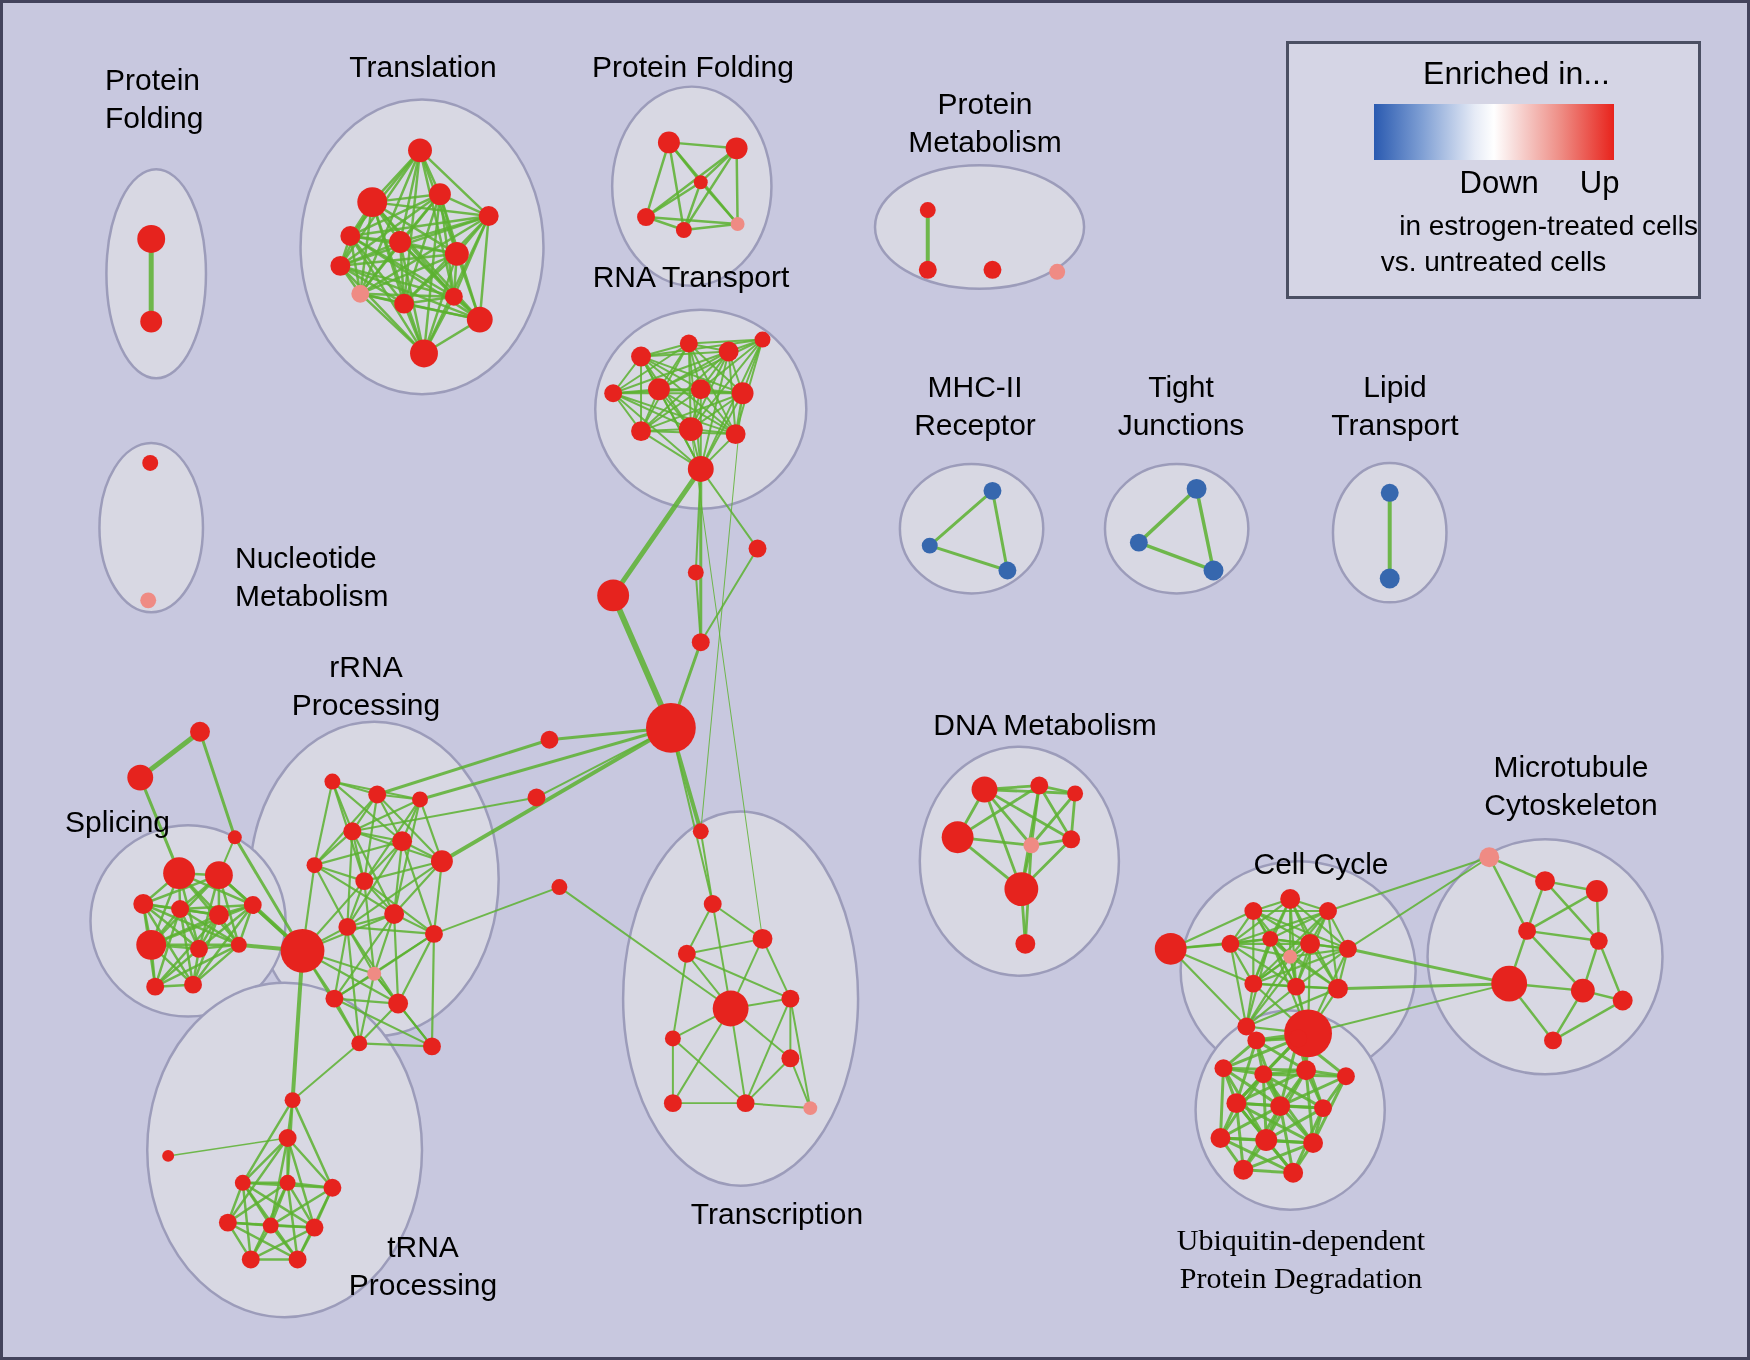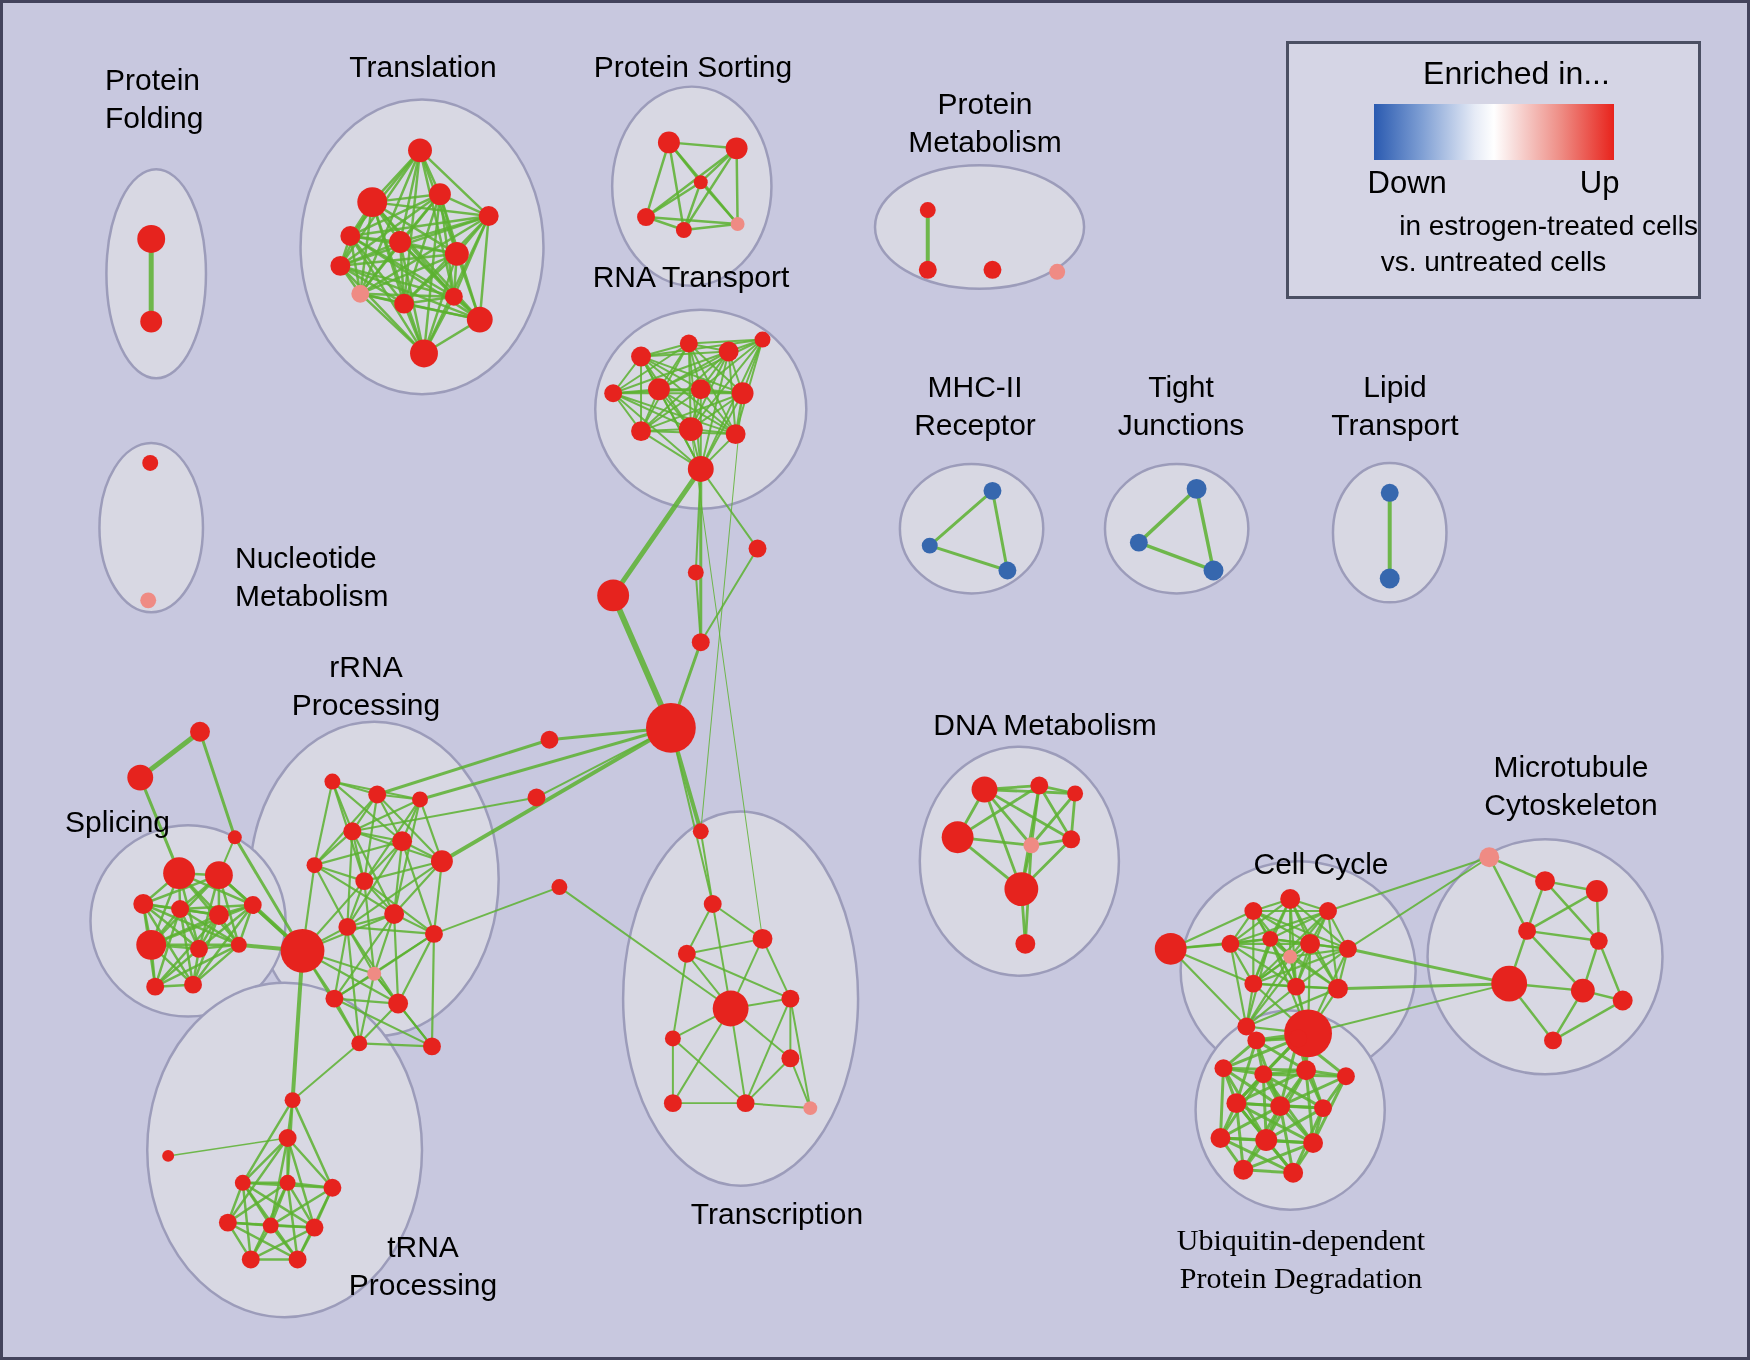--- a/index.html
+++ b/index.html
@@ -20,22 +20,22 @@
     padding-top:10px; color:#000;
   }
   .legend-title { font-size:32px; line-height:38px;padding-left:46px; }
   .legend-bar {
     margin:12px auto 4px auto; width:240px; height:56px;
     background:linear-gradient(to right,
       #2a5ab0 0%, #7f9fd4 20%, #e6ebf6 42%, #ffffff 50%,
       #f8dedc 58%, #ee8c84 78%, #e8231c 100%);
   }
   .legend-ends {
-    width:252px; margin:0 auto; display:flex; justify-content:space-between;
-    font-size:31px; line-height:38px;
+    width:252px; margin:0 auto; display:flex; justify-content:flex-end;
+    font-size:31px; line-height:38px;gap:41px;
   }
   .legend-sub { font-size:28px; line-height:36px; }
   .legend-sub.first { margin-top:6px;text-align:right; }
 </style>
 </head>
 <body>
 
 <div id="canvas">
 
   <svg id="net" viewBox="0 0 1750 1360">
@@ -768,21 +768,21 @@
     </svg>
 
   <div class="clabel" style="left:102px; top:58px;">
     <div>Protein</div>
     <div>Folding</div>
   </div>
   <div class="clabel center" style="left:420px; top:45px;">
     <div>Translation</div>
   </div>
   <div class="clabel center" style="left:690px; top:45px;">
-    <div>Protein Sorting</div>
+    <div>Protein Folding</div>
   </div>
   <div class="clabel center" style="left:982px; top:82px;">
     <div>Protein</div>
     <div>Metabolism</div>
   </div>
   <div class="clabel center" style="left:688px; top:255px;">
     <div>RNA Transport</div>
   </div>
   <div class="clabel" style="left:232px; top:492px;margin-top:44px;">
     <div>Nucleotide</div>

